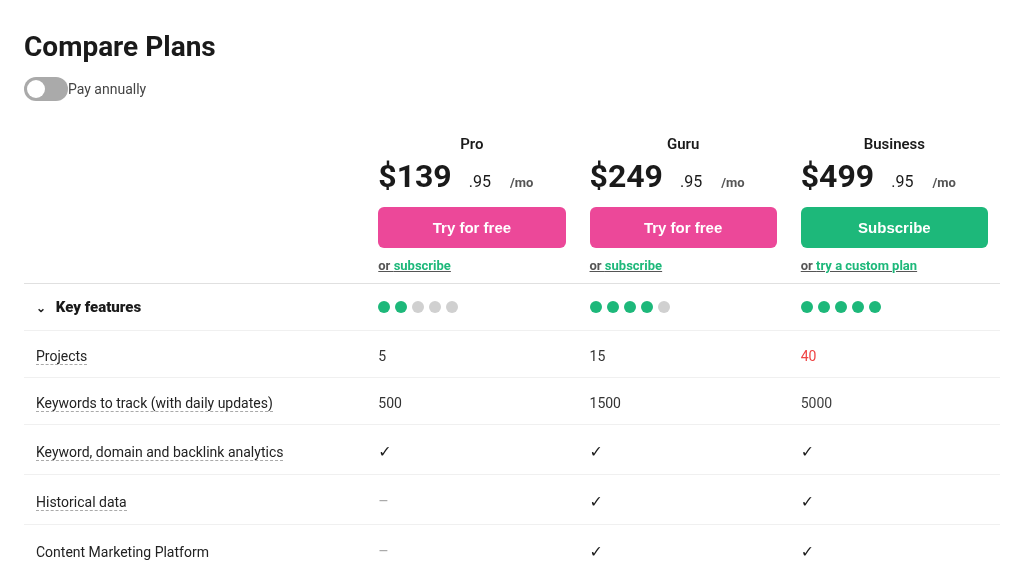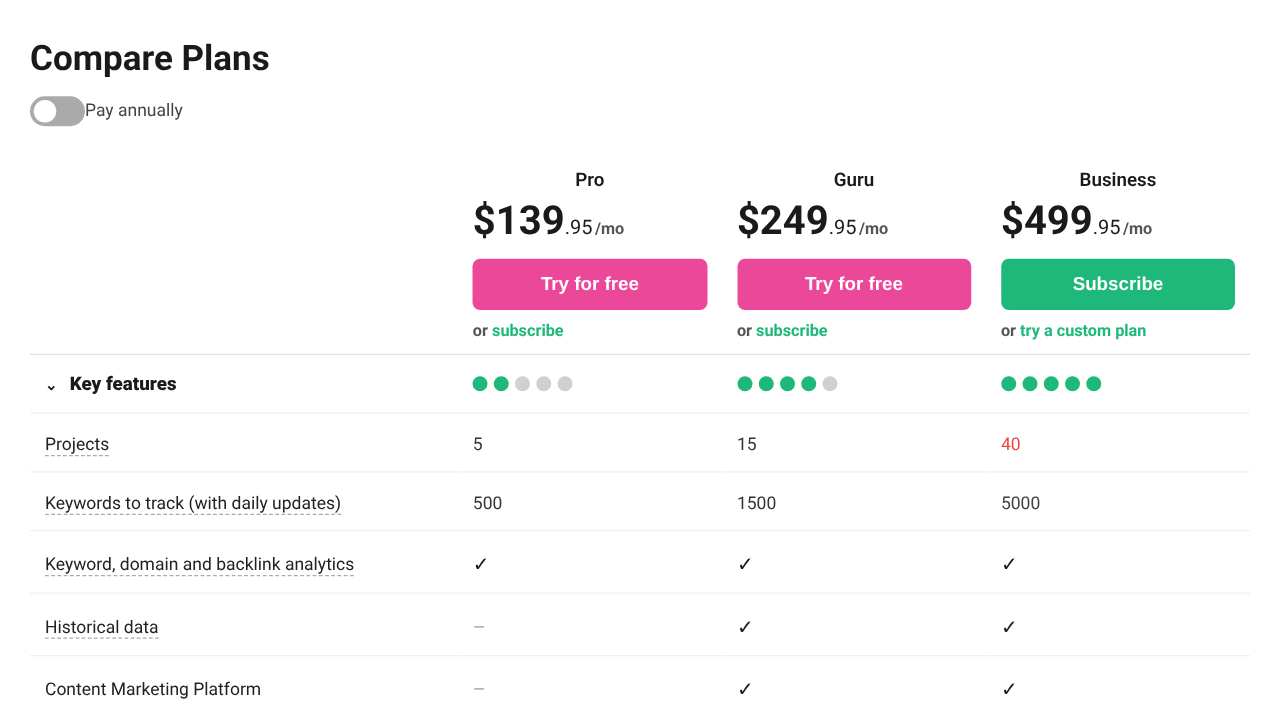--- a/index.html
+++ b/index.html
@@ -70,21 +70,21 @@
     .plan-name {
       font-size: 15px;
       font-weight: 600;
       color: #1a1a1a;
       margin-bottom: 4px;
       text-align: center;
     }
     .plan-price {
       display: flex;
       align-items: baseline;
-      gap: 0;
+      gap: 17px;
       margin-bottom: 12px;
     }
     .price-main {
       font-size: 32px;
       font-weight: 700;
       color: #1a1a1a;
     }
     .price-cents {
       font-size: 16px;
       font-weight: 400;
@@ -120,20 +120,21 @@
       font-weight: 600;
       cursor: pointer;
       width: 100%;
       text-align: center;
       margin-bottom: 8px;
     }
     .or-text {
       font-size: 13px;
       color: #555;
       margin-top: 2px;
+      text-decoration: underline;
     }
     .link-green {
       color: #1db87a;
       text-decoration: none;
     }
     
     .section-header td {
       border-top: 1.5px solid #e0e0e0;
       padding-top: 14px;
       padding-bottom: 14px;

